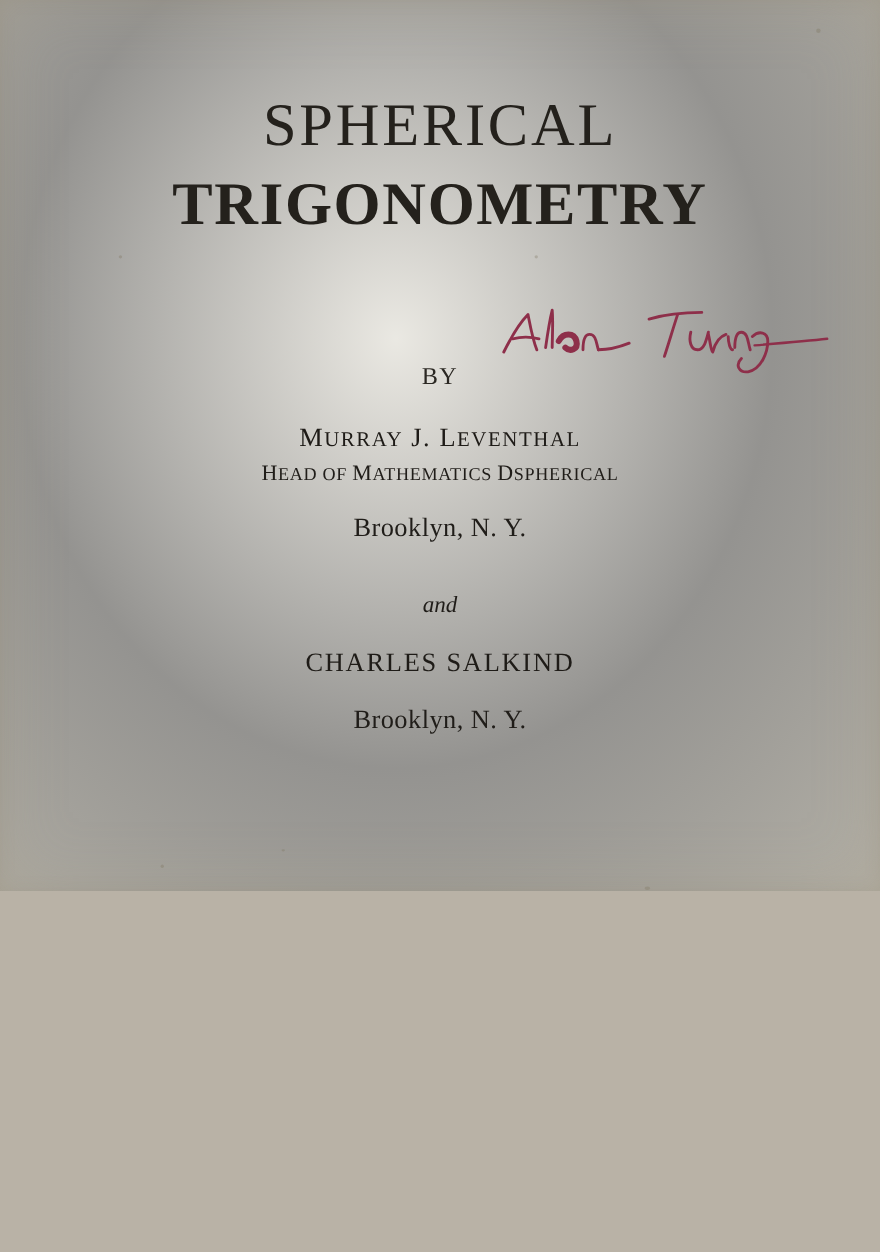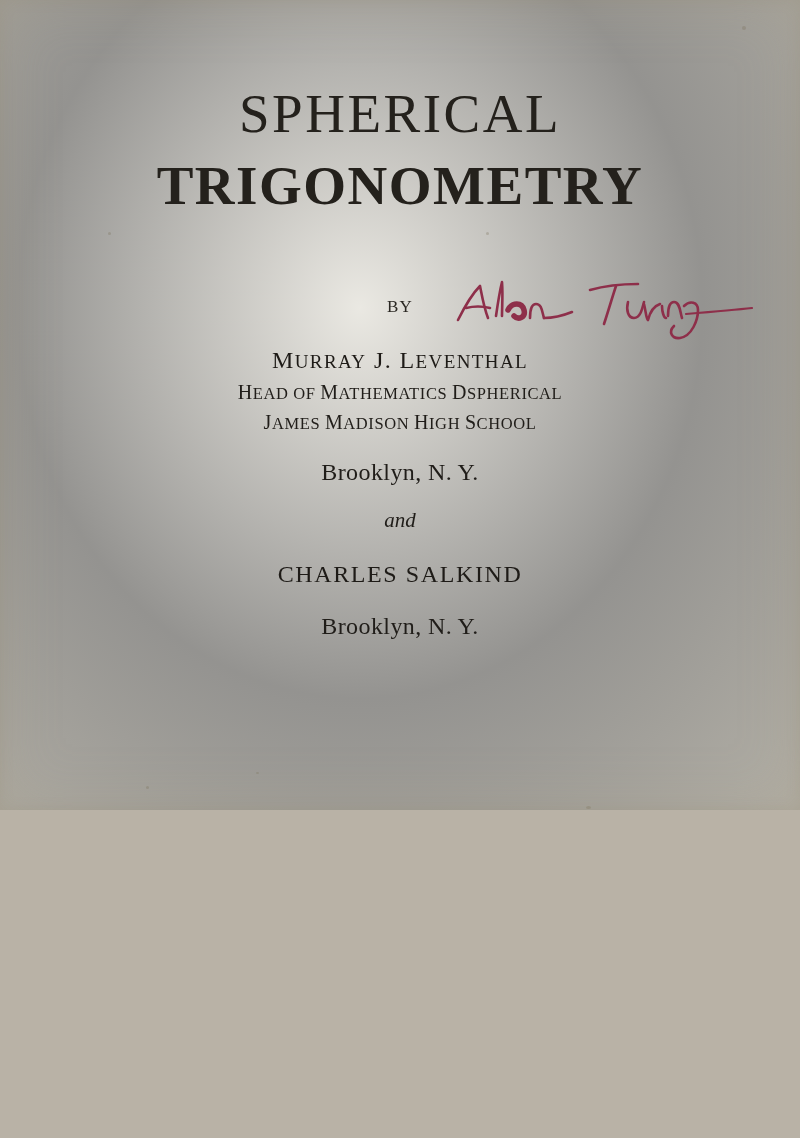--- a/index.html
+++ b/index.html
@@ -65,22 +65,22 @@
 
   .signature {
     position: absolute;
     left: 452px;
     top: 268px;
     width: 320px;
     height: 90px;
   }
 
   .by-line {
-    margin-top: 76px;
-    font-size: 17px;
+    margin-top: 108px;
+    font-size: 22px;
     letter-spacing: 1.2px;
     color: #2b2823;
   }
 
   .author-name {
     margin-top: 30px;
     font-size: 24px;
     letter-spacing: 1.4px;
     color: #1e1b17;
     font-weight: 400;
@@ -100,21 +100,21 @@
   .affil .smc {
     font-size: 16.5px;
   }
   .city {
     margin-top: 25px;
     font-size: 24px;
     letter-spacing: 0.4px;
     color: #201d19;
   }
   .and-line {
-    margin-top: 22px;
+    margin-top: 43px;
     font-size: 21px;
     font-style: italic;
     color: #201d19;
   }
   .author-name.second {
     margin-top: 28px;
     letter-spacing: 1.6px;
   }
   .publisher {
     position: absolute;
@@ -160,23 +160,20 @@
     </div>
 
     <div class="by-line">BY</div>
 
     <div class="author-name">
       <span class="sc">M</span><span class="smc">URRAY</span> <span class="sc">J</span>. <span class="sc">L</span><span class="smc">EVENTHAL</span>
     </div>
     <div class="affil">
       <span>H</span><span class="smc">EAD OF </span><span>M</span><span class="smc">ATHEMATICS </span><span>D</span><span class="smc">SPHERICAL</span>
     </div>
-    <div class="affil">
-      <span>J</span><span class="smc">AMES </span><span>M</span><span class="smc">ADISON </span><span>H</span><span class="smc">IGH </span><span>S</span><span class="smc">CHOOL</span>
-    </div>
     <div class="city">Brooklyn, N. Y.</div>
 
     <div class="and-line">and</div>
 
     <div class="author-name second">CHARLES SALKIND</div>
     <div class="city">Brooklyn, N. Y.</div>
 
   </div>
 
   <div class="signature" aria-label="Alan Turing">

